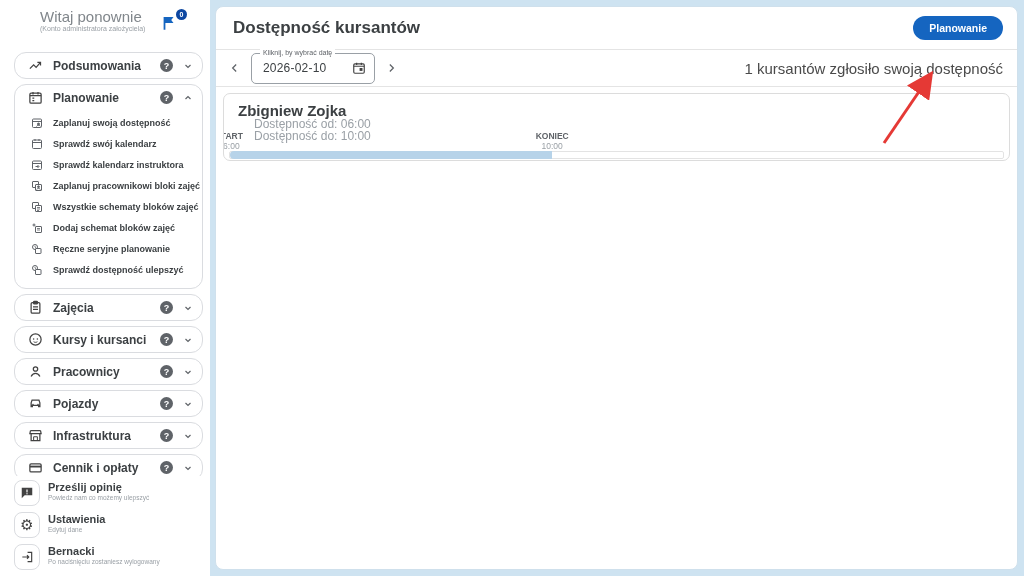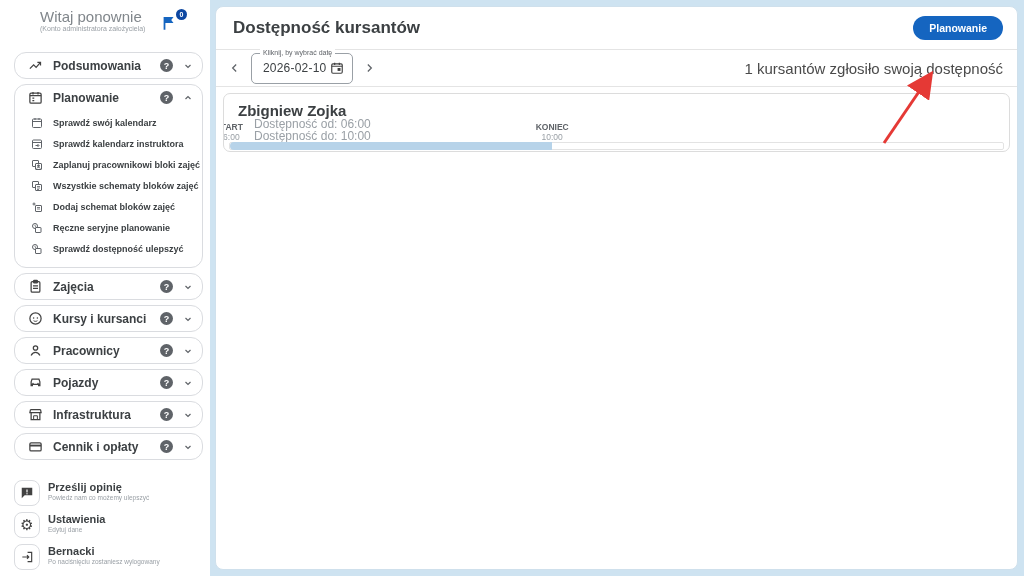--- a/index.html
+++ b/index.html
@@ -72,38 +72,38 @@
     background:#1565c0; color:#fff; border:none; border-radius:12px;
     font-size:10.5px; font-weight:bold; padding:6px 16px; cursor:pointer;
     font-family:inherit;
   }
   .toolbar {
     display:flex; align-items:center; height:37px; padding:0 14px 0 10px;
     border-bottom:1px solid #e4e4e4; position:relative;
   }
   .nav-chev { width:18px; height:18px; color:#5f6368; display:flex; align-items:center; justify-content:center; cursor:pointer; }
   .date-field {
-    position:relative; width:102px; height:31px; border:1px solid #9aa0a6; border-radius:5px;
+    position:relative; width:124px; height:31px; border:1px solid #9aa0a6; border-radius:5px;
     margin:0 7px; display:flex; align-items:center; padding:0 8px 0 11px; cursor:pointer;
     background:#fff;
   }
   .date-label {
     position:absolute; top:-5px; left:8px; background:#fff; padding:0 3px;
     font-size:7px; color:#5f6368; white-space:nowrap;
   }
   .date-value { font-size:12px; color:#3c4043; flex:1 1 auto; letter-spacing:.2px; }
   .cal-icon { width:14px; height:14px; color:#424242; }
   .summary-text {
     position:absolute; right:14px; top:50%; transform:translateY(-50%);
     font-size:15px; color:#4a4a4a;
   }
   .content { padding:6px 7px 0 7px; }
   .student-card {
     position:relative; border:1px solid #dcdcdc; border-radius:7px; background:#fff;
-    height:59px; overflow:hidden; padding:8px 0 0 14px;
+    height:68px; overflow:hidden; padding:8px 0 0 14px;
   }
   .student-name { font-size:15px; font-weight:bold; color:#3c4043; }
   .avail-line { font-size:12px; color:#9aa0a6; line-height:11.5px;padding-left:16px; }
   .timeline { position:absolute; left:5px; right:5px; bottom:0; height:29px; }
   .tl-label { position:absolute; top:0; transform:translateX(-50%); text-align:center; }
   .tl-label .tl-name { font-size:8.5px; font-weight:bold; color:#5f6368; }
   .tl-label .tl-time { font-size:8.5px; color:#9aa0a6; }
   .tl-track {
     position:absolute; left:0; right:0; bottom:1px; height:8px;
     background:#fff; border:1px solid #e3e3e3; border-radius:2px;
@@ -161,20 +161,31 @@
         </span>
         <span class="m-label">Planowanie</span>
         <span class="help-circle">?</span>
         <span class="chev">
           <svg width="12" height="12" viewBox="0 0 24 24" fill="none" stroke="currentColor" stroke-width="2.4">
               <path d="M7 14l5-5 5 5"></path>
             </svg>
         </span>
       </div>
       <div class="sub-items">
+        <div class="sub-item">
+          <span class="s-icon">
+              <svg width="12" height="12" viewBox="0 0 24 24" fill="none" stroke="currentColor" stroke-width="2">
+                <rect x="3" y="4" width="18" height="17" rx="2"></rect>
+                <path d="M3 9h18"></path>
+                <circle cx="15" cy="14" r="2" fill="currentColor"></circle>
+                <path d="M11 19c.8-1.8 2.3-2.5 4-2.5s3.2.7 4 2.5"></path>
+              </svg>
+            </span>
+          <span class="s-label">Zaplanuj swoją dostępność</span>
+        </div>
         <div class="sub-item">
           <span class="s-icon">
               <svg width="12" height="12" viewBox="0 0 24 24" fill="none" stroke="currentColor" stroke-width="2">
                 <rect x="3" y="4" width="18" height="17" rx="2"></rect>
                 <path d="M3 9h18M8 2v4M16 2v4"></path>
               </svg>
             </span>
           <span class="s-label">Sprawdź swój kalendarz</span>
         </div>
         <div class="sub-item">

